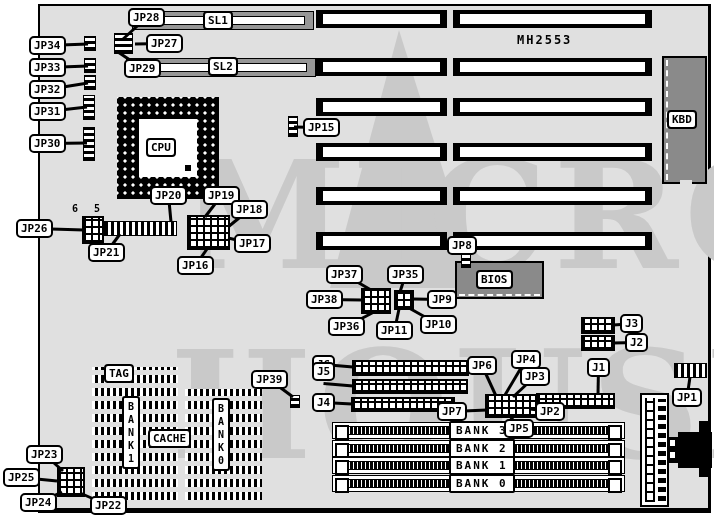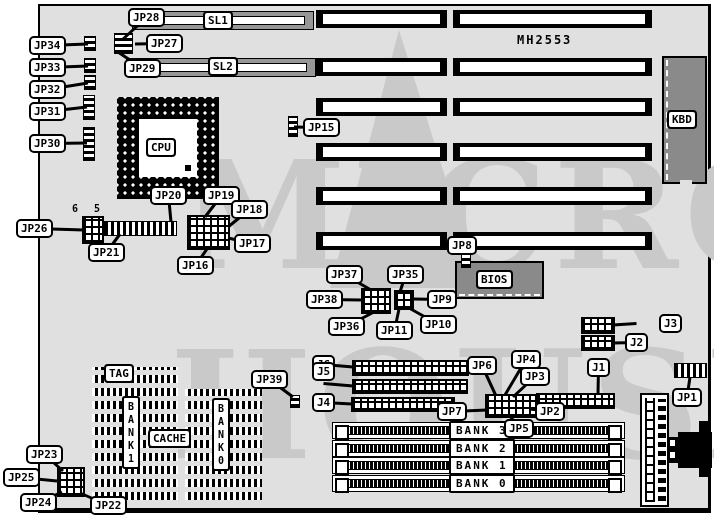--- a/index.html
+++ b/index.html
@@ -268,21 +268,21 @@
       <div class="callout" style="left: 234px; top: 234px;">JP17</div>
       <div class="callout" style="left: 177px; top: 256px;">JP16</div>
       <div class="callout" style="left: 447px; top: 236px;">JP8</div>
       <div class="callout" style="left: 326px; top: 265px;">JP37</div>
       <div class="callout" style="left: 387px; top: 265px;">JP35</div>
       <div class="callout" style="left: 306px; top: 290px;">JP38</div>
       <div class="callout" style="left: 427px; top: 290px;">JP9</div>
       <div class="callout" style="left: 328px; top: 317px;">JP36</div>
       <div class="callout" style="left: 376px; top: 321px;">JP11</div>
       <div class="callout" style="left: 420px; top: 315px;">JP10</div>
-      <div class="callout" style="left: 659px; top: 314px;">J3</div>
+      <div class="callout" style="left: 620px; top: 314px;">J3</div>
       <div class="callout" style="left: 625px; top: 333px;">J2</div>
       <div class="callout" style="left: 312px; top: 355px;">J6</div>
       <div class="callout" style="left: 312px; top: 362px;">J5</div>
       <div class="callout" style="left: 312px; top: 393px;">J4</div>
       <div class="callout" style="left: 467px; top: 356px;">JP6</div>
       <div class="callout" style="left: 511px; top: 350px;">JP4</div>
       <div class="callout" style="left: 520px; top: 367px;">JP3</div>
       <div class="callout" style="left: 437px; top: 402px;">JP7</div>
       <div class="callout" style="left: 535px; top: 402px;">JP2</div>
       <div class="callout" style="left: 504px; top: 419px;">JP5</div>

